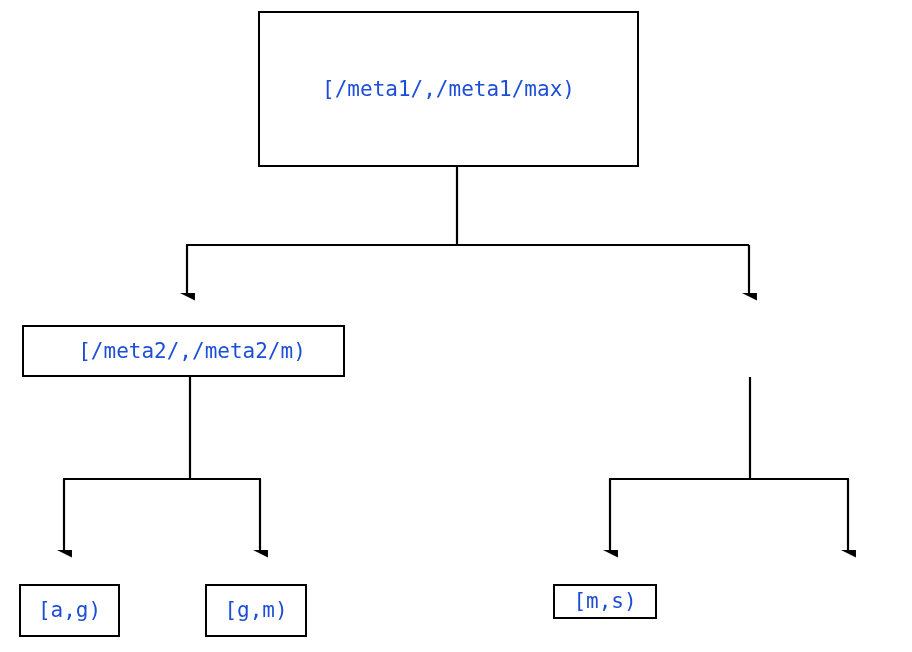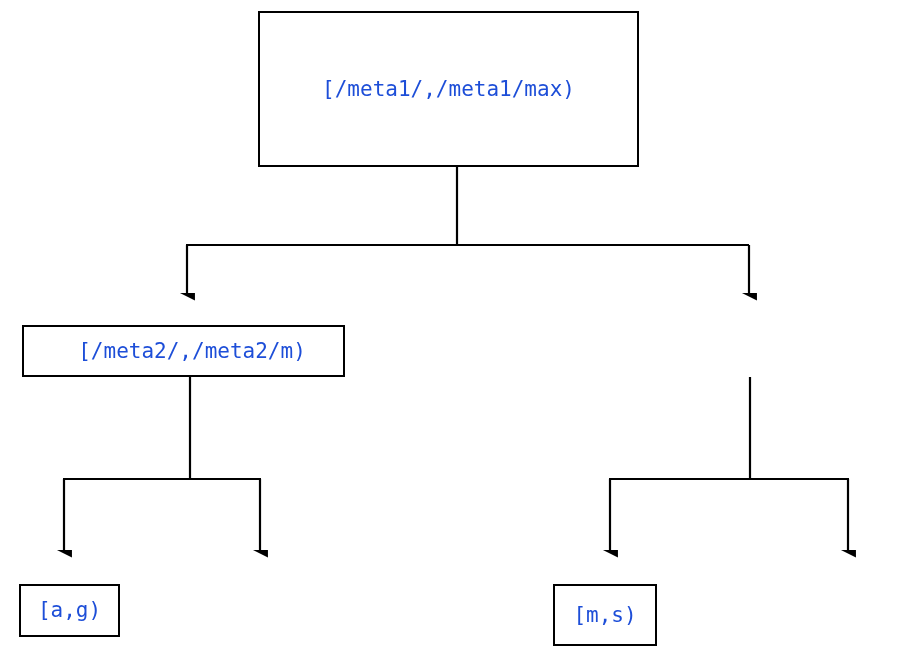--- a/index.html
+++ b/index.html
@@ -95,19 +95,22 @@
 
   <div class="node-box" style="left:22px; top:325px; width:323px; height:52px;padding-left:17px;">
     <span class="node-label">[/meta2/,/meta2/m)</span>
   </div>
 
 
   <div class="node-box" style="left:9px; top:584px; width:101px; height:53px;margin-left:10px;">
     <span class="node-label">[a,g)</span>
   </div>
 
+  <div class="node-box" style="left:205px; top:584px; width:102px; height:53px;">
+    <span class="node-label">[g,m)</span>
+  </div>
 
-  <div class="node-box" style="left:553px; top:584px; width:104px; height:62px;">
+  <div class="node-box" style="left:553px; top:584px; width:104px; height:35px;">
     <span class="node-label">[m,s)</span>
   </div>
 
 
 </div>
 
 </body></html>

